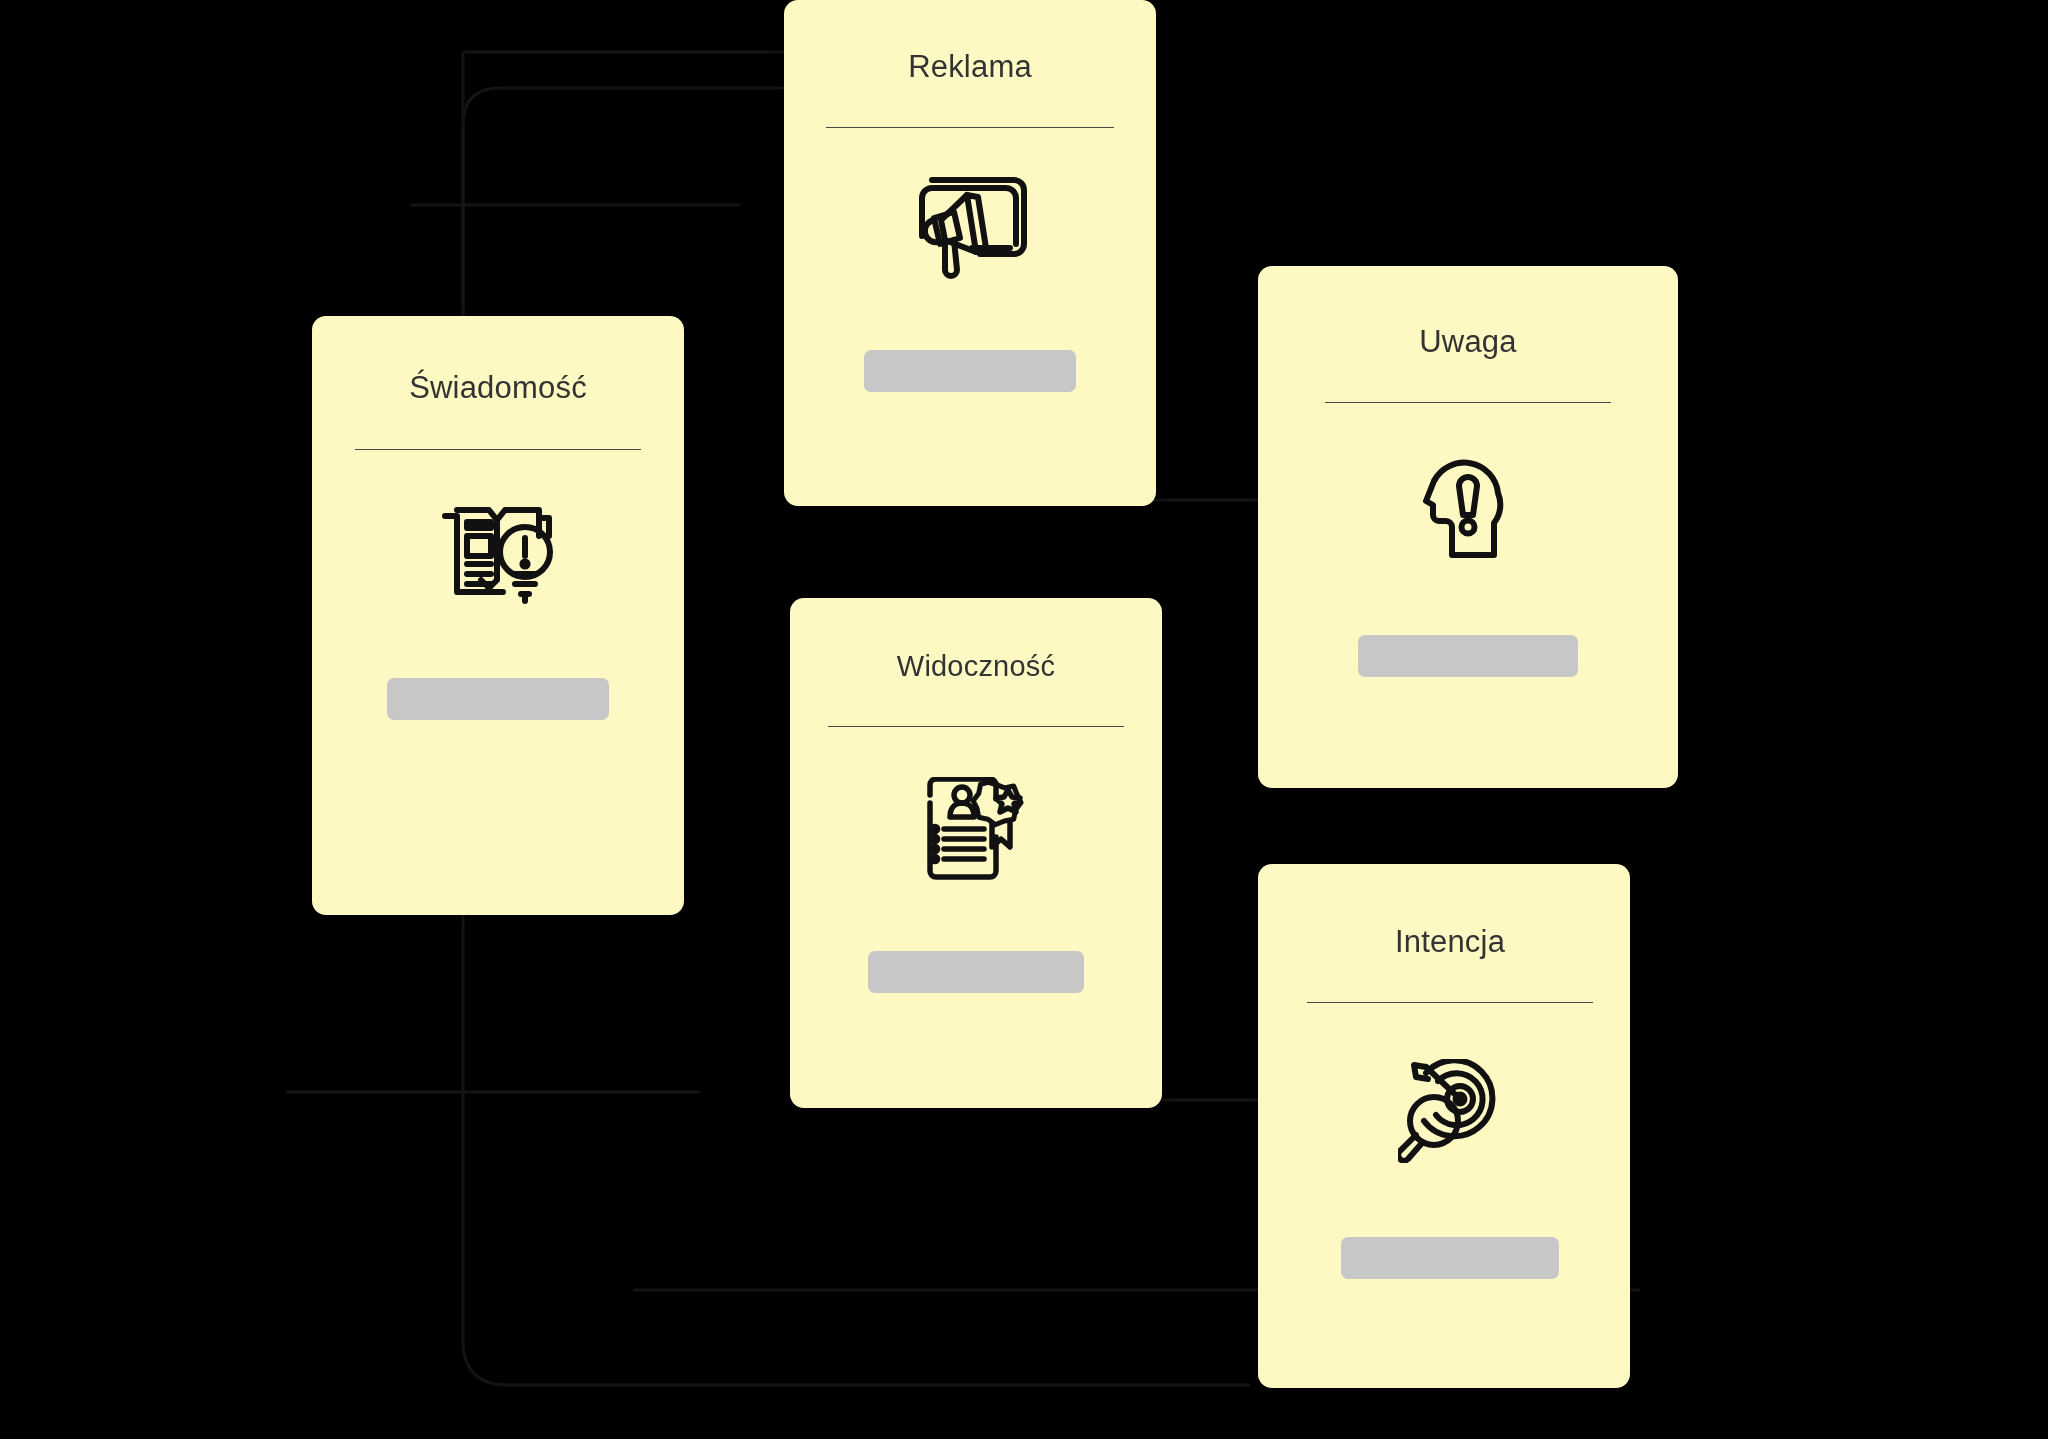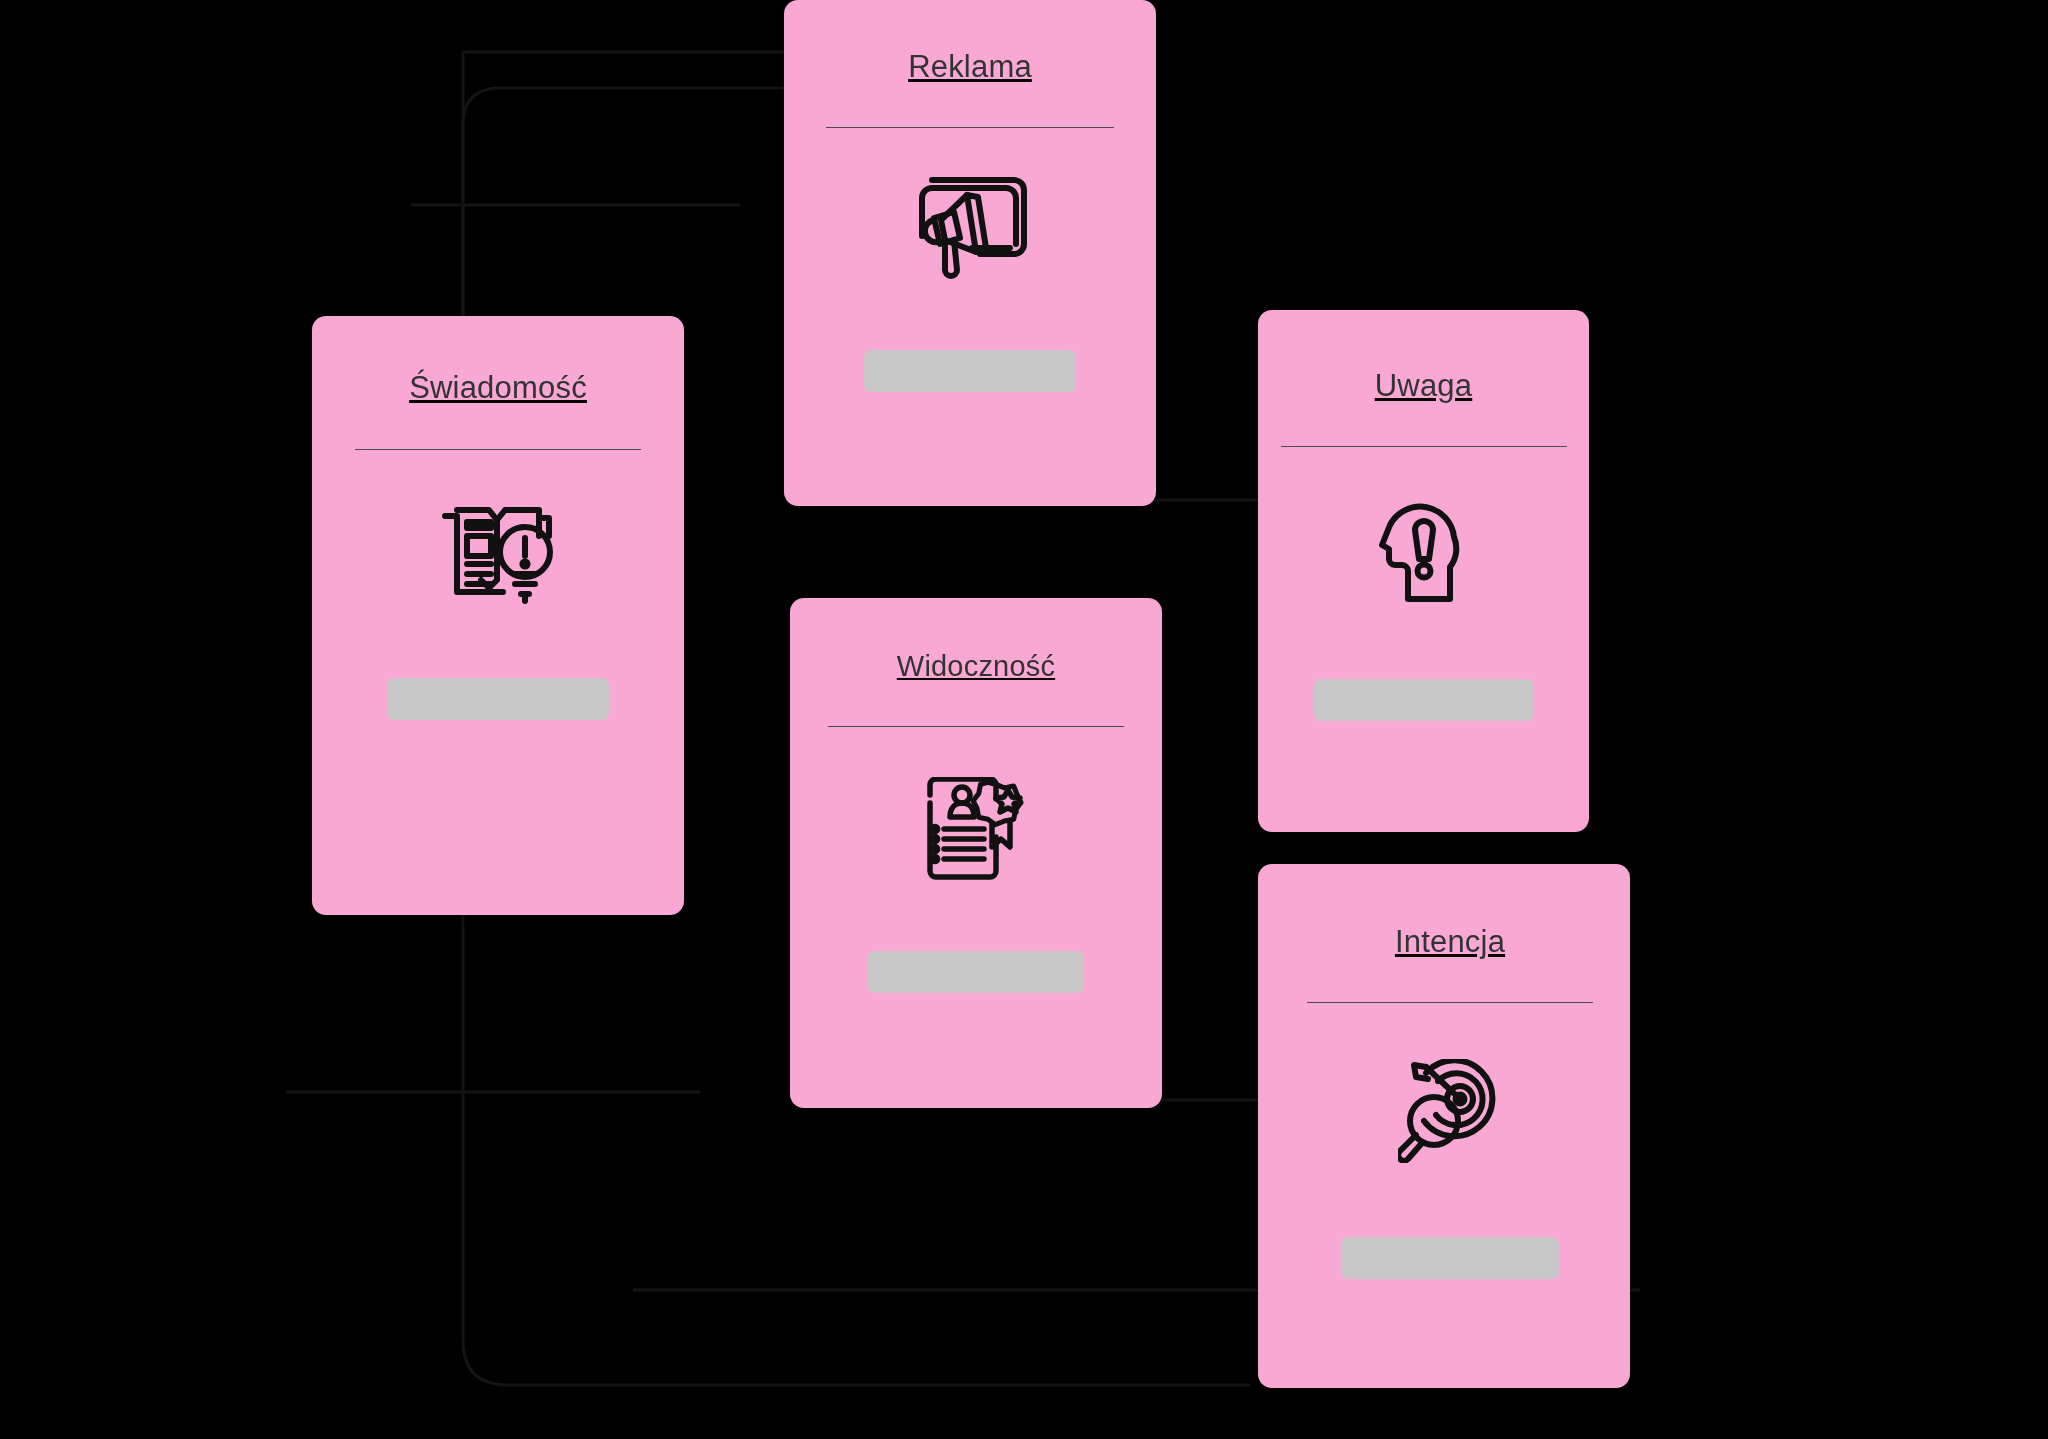--- a/index.html
+++ b/index.html
@@ -21,27 +21,26 @@
   #connectors {
     position: absolute;
     left: 0; top: 0;
     width: 2048px; height: 1439px;
     pointer-events: none;
   }
 
   
   .card {
     position: absolute;
-    background: #f9a8d4;
+    background: #fef9c3;
     border-radius: 14px;
     box-shadow: 0 2px 10px rgba(0,0,0,0.35);
     display: flex;
     flex-direction: column;
     align-items: center;
-    text-decoration: underline;
   }
   .card-title {
     width: 100%;
     text-align: center;
     color: #333333;
     font-weight: 400;
     letter-spacing: 0.2px;
     line-height: 1;
   }
   .card-divider {
@@ -56,21 +55,21 @@
   .card-icon svg { display: block; }
   .card-bar {
     background: #c7c7c7;
     border-radius: 7px;
   }
 
   
   #card-swiadomosc { left: 312px; top: 316px;  width: 372px; height: 599px; }
   #card-reklama    { left: 784px; top: 0px;    width: 372px; height: 506px; }
   #card-widocznosc { left: 790px; top: 598px;  width: 372px; height: 510px; }
-  #card-uwaga      { left: 1258px; top: 266px; width: 331px; height: 522px; margin-top: 44px; }
+  #card-uwaga      { left: 1258px; top: 266px; width: 420px; height: 522px; }
   #card-intencja   { left: 1258px; top: 864px; width: 372px; height: 524px; padding-left: 12px; }
 
   #card-swiadomosc .card-title { margin-top: 56px; font-size: 31px; }
   #card-swiadomosc .card-divider { margin-top: 46px; width: 286px; }
   #card-swiadomosc .card-icon { margin-top: 52px; }
   #card-swiadomosc .card-bar { margin-top: 72px; width: 222px; height: 42px; }
 
   #card-reklama .card-title { margin-top: 51px; font-size: 31px; }
   #card-reklama .card-divider { margin-top: 45px; width: 288px; }
   #card-reklama .card-icon { margin-top: 46px; }

